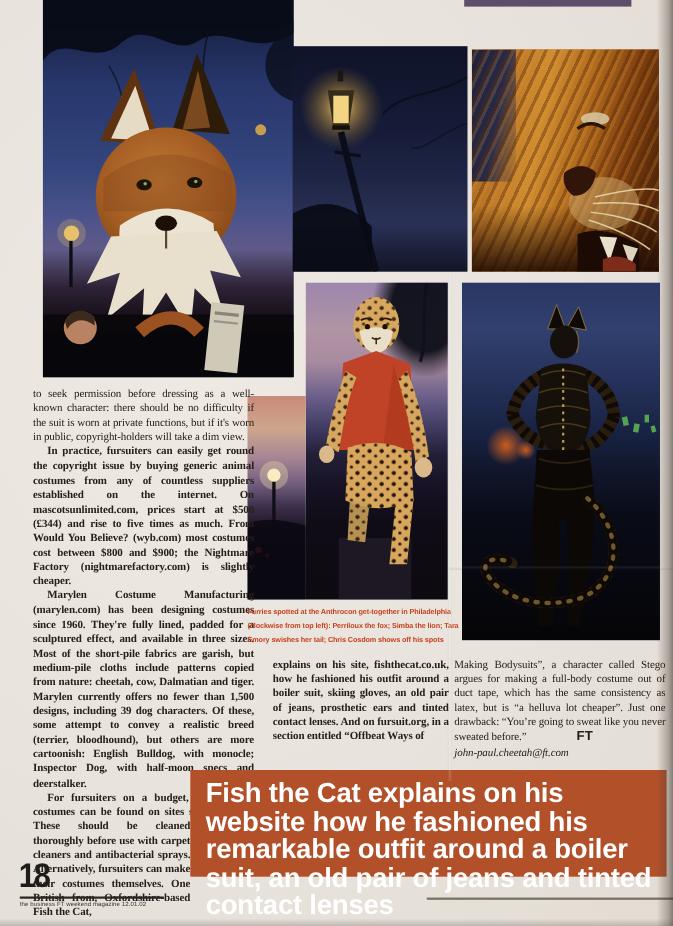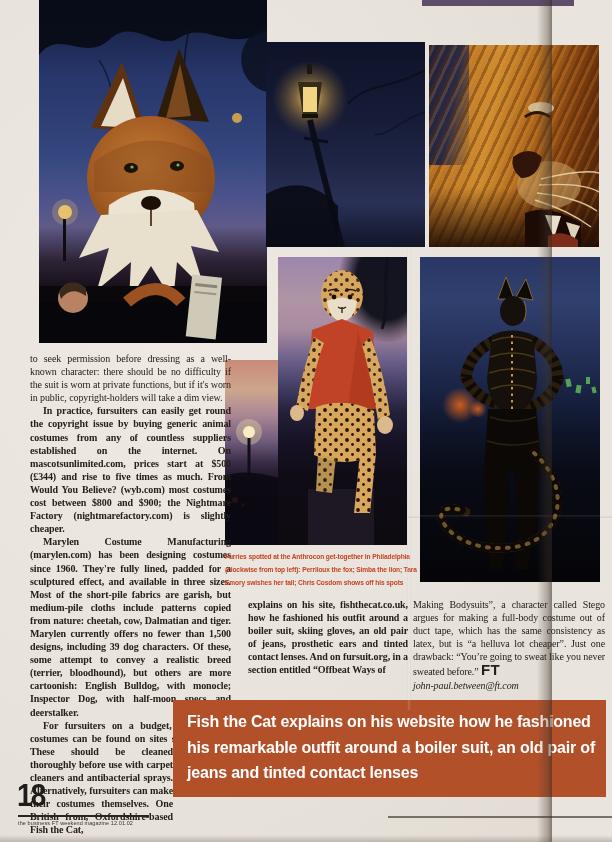--- a/index.html
+++ b/index.html
@@ -1,34 +1,34 @@
 <!DOCTYPE html>
 <html><head>
 <meta charset="utf-8">
 <style>
   html,body{margin:0;padding:0;}
   body{width:612px;height:842px;overflow:hidden;background:#e9e4de;font-family:"Liberation Serif",serif;}
-  #page{position:relative;width:552px;height:842px;background:
+  #page{position:relative;width:612px;height:842px;background:
     radial-gradient(ellipse at 30% 40%, #eee9e3 0%, #e8e3dc 55%, #e2dcd4 100%);}
   .ph{position:absolute;overflow:hidden;}
   .ph svg{position:absolute;inset:0;width:100%;height:100%;}
   
   .bodycol{position:absolute;font-size:10px;line-height:13.1px;letter-spacing:-0.1px;
     color:#27201a;text-align:justify;}
   .bodycol p{margin:0;}
   .bodycol p.ind{text-indent:13px;font-weight:bold;}
   .banner-cut{float:right;width:58px;height:74px;}
   .caption{position:absolute;left:225px;top:550px;width:196px;
     font-family:"Liberation Sans",sans-serif;font-weight:bold;
     font-size:6.6px;line-height:13px;letter-spacing:-0.1px;color:#c7421e;}
-  .signoff{font-family:"Liberation Sans",sans-serif;font-weight:bold;font-size:15px;letter-spacing:0.3px;}
+  .signoff{font-family:"Liberation Sans",sans-serif;font-weight:bold;font-size:12px;letter-spacing:0.3px;margin-left:43px;}
   .email{font-style:italic;}
   .pullquote{position:absolute;left:173px;top:700px;width:433px;height:97px;
     background:#b2502a;color:#ffffff;font-family:"Liberation Sans",sans-serif;
-    font-weight:bold;font-size:16px;line-height:25.5px;letter-spacing:-0.2px;
+    font-weight:bold;font-size:25px;line-height:25.5px;letter-spacing:-0.2px;
     box-sizing:border-box;padding:9px 10px 0 14px;}
   .pagenum{position:absolute;left:17px;top:778px;font-family:"Liberation Sans",sans-serif;
     font-weight:bold;font-size:31px;color:#1f1c19;letter-spacing:-2px;
     transform:scaleX(0.9);transform-origin:left;}
   .footrule{position:absolute;left:18px;top:815px;width:131px;height:2px;background:#2a2522;}
   .foottext{position:absolute;left:18px;top:820px;font-family:"Liberation Sans",sans-serif;
     font-size:5.5px;color:#3a342e;letter-spacing:0.1px;}
   .rightrule{position:absolute;left:388px;top:816px;width:224px;height:1.5px;background:#5a544a;opacity:.8;}
   
   .edge-shadow-right{position:absolute;right:0;top:0;width:15px;height:842px;
@@ -254,21 +254,21 @@
   <div class="caption">
     <span>Furries spotted at the Anthrocon get-together in Philadelphia (clockwise from top left): Perriloux the fox; Simba the lion; Tara Emory swishes her tail; Chris Cosdom shows off his spots</span>
   </div>
 
   <div class="bodycol" style="left:248px;top:598px;width:160px;font-weight:bold;">
     <p><span>explains on his site, fishthecat.co.uk, how he fashioned his outfit around a boiler suit, skiing gloves, an old pair of jeans, prosthetic ears and tinted contact lenses. And on fursuit.org, in a section entitled “Offbeat Ways of</span></p>
   </div>
 
   <div class="bodycol" style="left:413px;top:598px;width:192px;">
     <p><span>Making Bodysuits”, a character called Stego argues for making a full-body costume out of duct tape, which has the same consistency as latex, but is “a helluva lot cheaper”. Just one drawback: “You’re going to sweat like you never sweated before.” </span><span class="signoff">FT</span><br>
-    <span class="email">john-paul.between@ft.com</span></p>
+    <span class="email">john-paul.cheetah@ft.com</span></p>
   </div>
 
   <div class="pullquote">
     <span>Fish the Cat explains on his website how he fashioned his remarkable outfit around a boiler suit, an old pair of jeans and tinted contact lenses</span>
   </div>
 
   <div class="pagenum">18</div>
   <div class="footrule"></div>
   <div class="foottext">the business FT weekend magazine 12.01.02</div>
   <div class="rightrule"></div>

